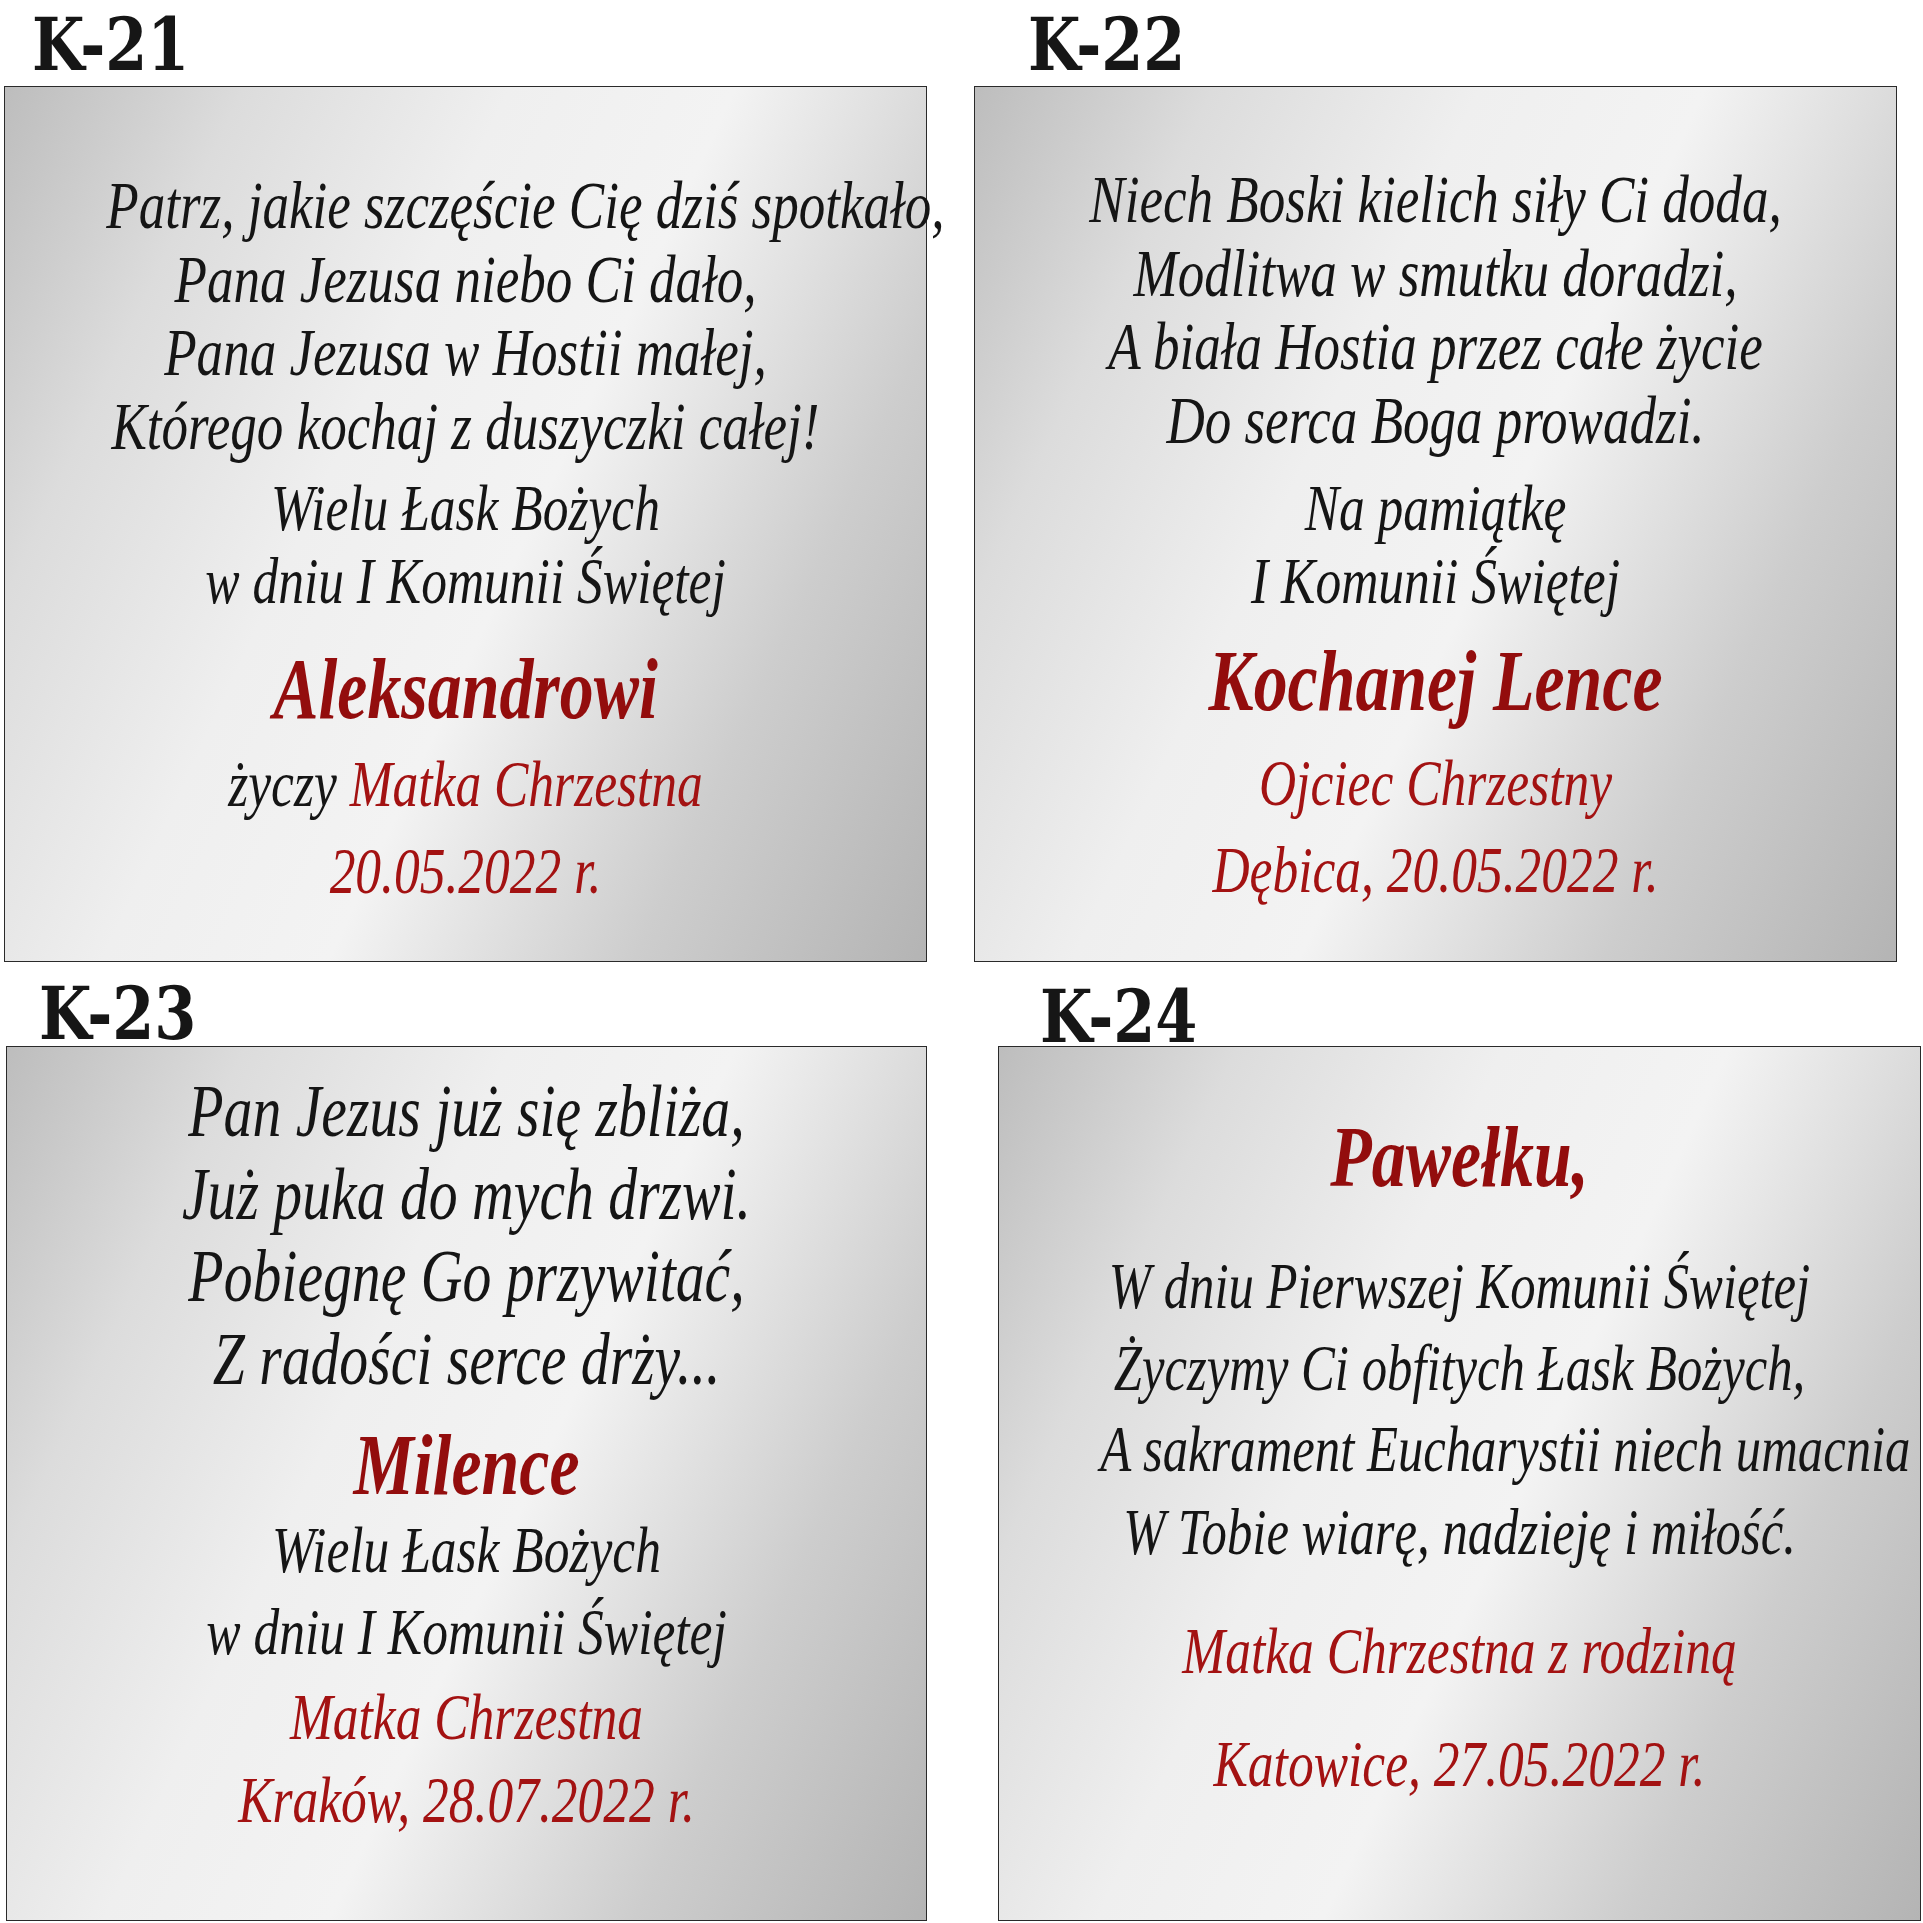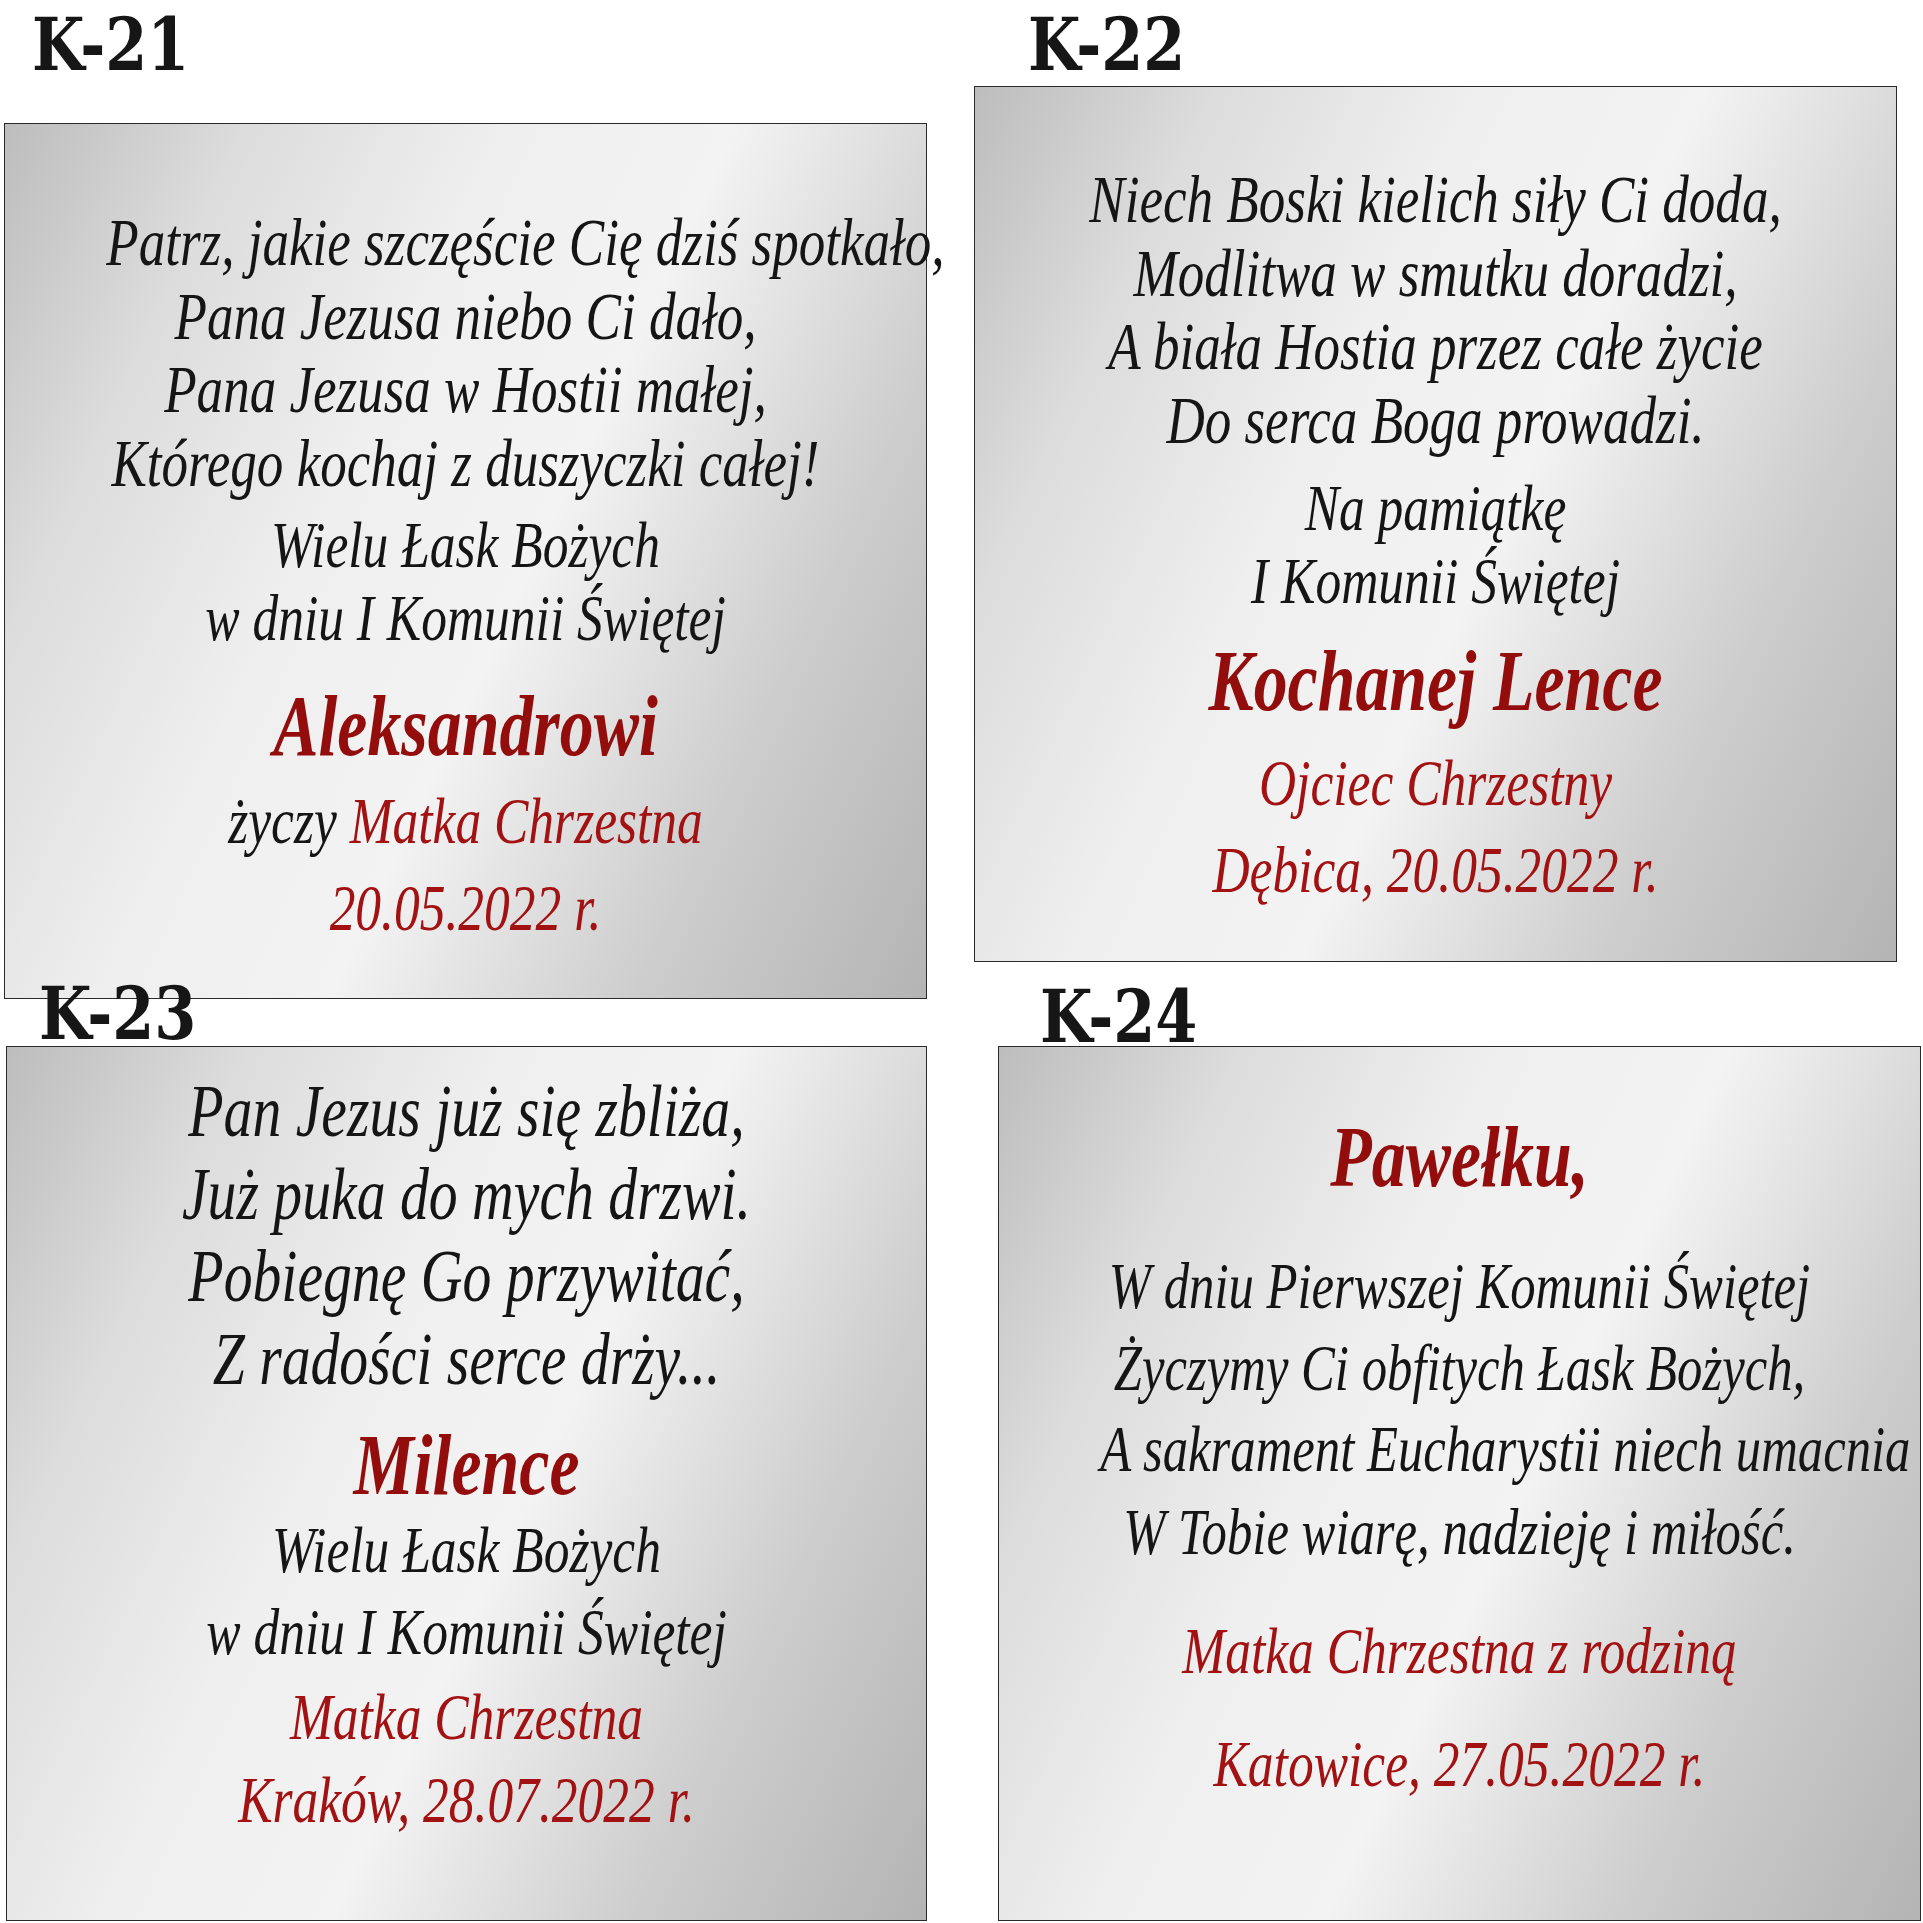--- a/index.html
+++ b/index.html
@@ -55,21 +55,21 @@
   .c-black{color:var(--black,#151515);}
   .c-red{color:var(--red,#a31212);}
   .c-reddark{color:var(--red_dark,#930d0d);}
 </style>
 </head>
 <body>
 
 <div id="canvas">
 
   <div class="card-label" style="left: 32px; top: 9px;">K-21</div>
-  <div class="plaque" style="left: 3.8px; top: 86px; width: 923px; height: 876px; margin-top: 37px;">
+  <div class="plaque" style="left: 3.8px; top: 86px; width: 923px; height: 876px;">
       <div class="ln k-poem" style="top: 84px;"><span class="c-black">Patrz, jakie szczęście Cię dziś spotkało,</span></div>
       <div class="ln k-poem" style="top: 158px;"><span class="c-black">Pana Jezusa niebo Ci dało,</span></div>
       <div class="ln k-poem" style="top: 231px;"><span class="c-black">Pana Jezusa w Hostii małej,</span></div>
       <div class="ln k-poem" style="top: 305px;"><span class="c-black">Którego kochaj z duszyczki całej!</span></div>
       <div class="ln k-ded" style="top: 388px;"><span class="c-black">Wielu Łask Bożych</span></div>
       <div class="ln k-ded" style="top: 461px;"><span class="c-black">w dniu I Komunii Świętej</span></div>
       <div class="ln k-name" style="top: 558px;"><span class="c-reddark">Aleksandrowi</span></div>
       <div class="ln k-sig" style="top: 664px;"><span class="c-black">życzy </span><span class="c-red">Matka Chrzestna</span></div>
       <div class="ln k-date" style="top: 751px;"><span class="c-red">20.05.2022 r.</span></div>
     </div>

